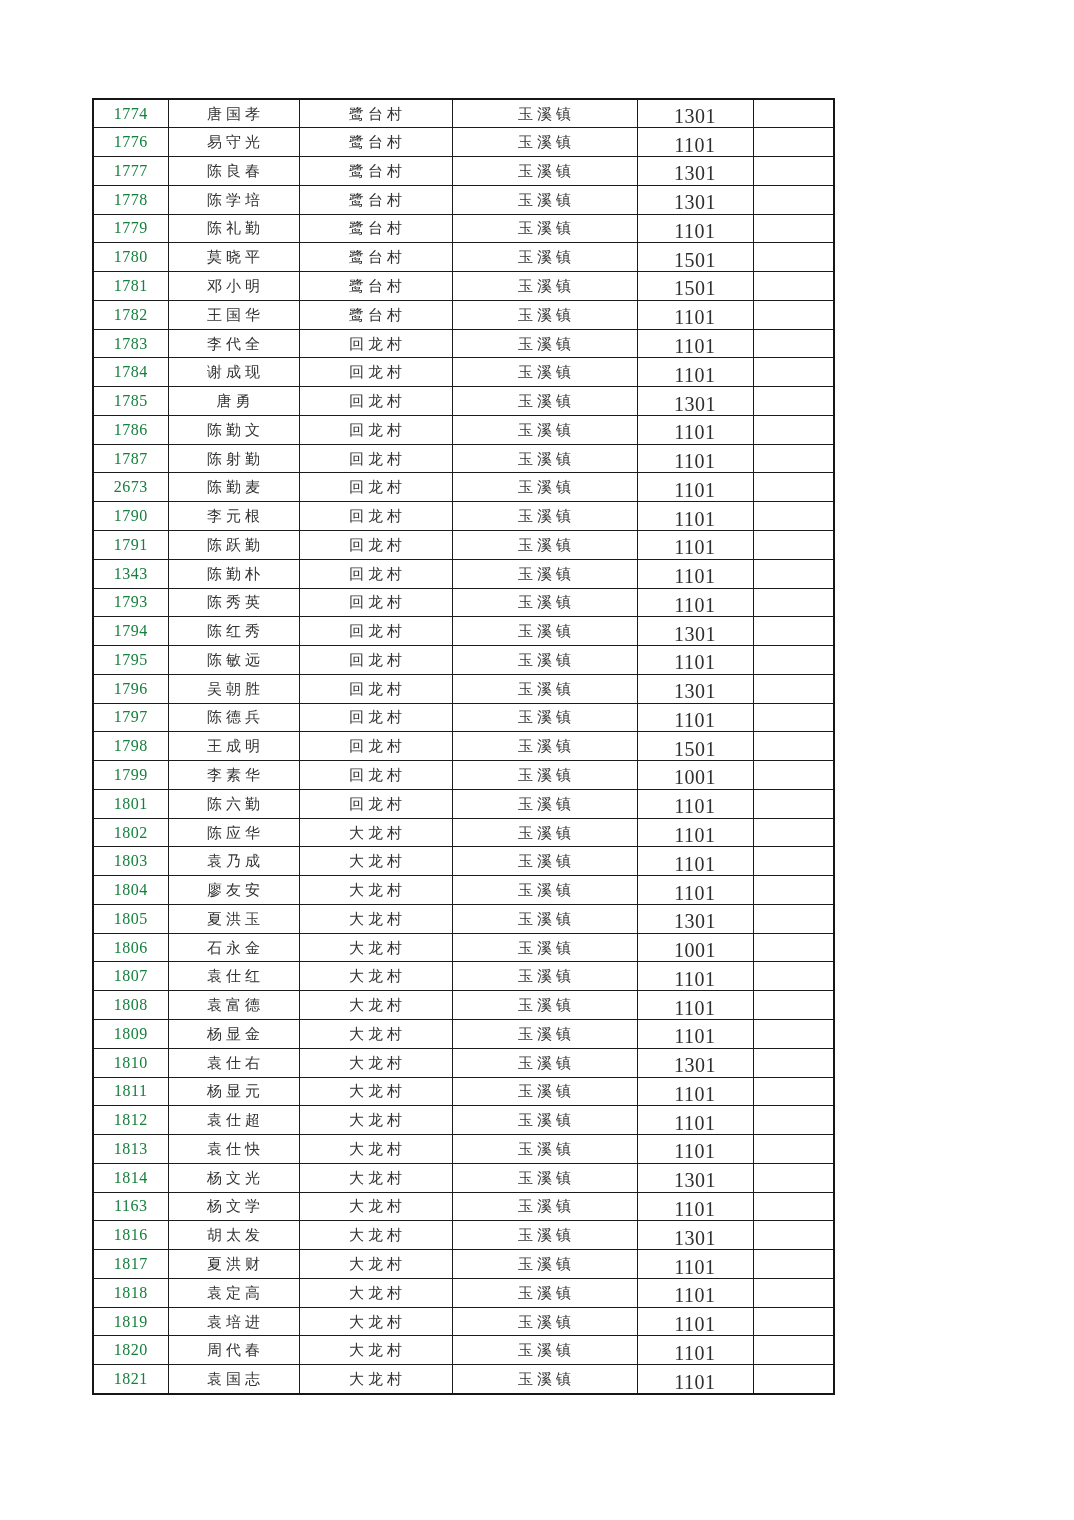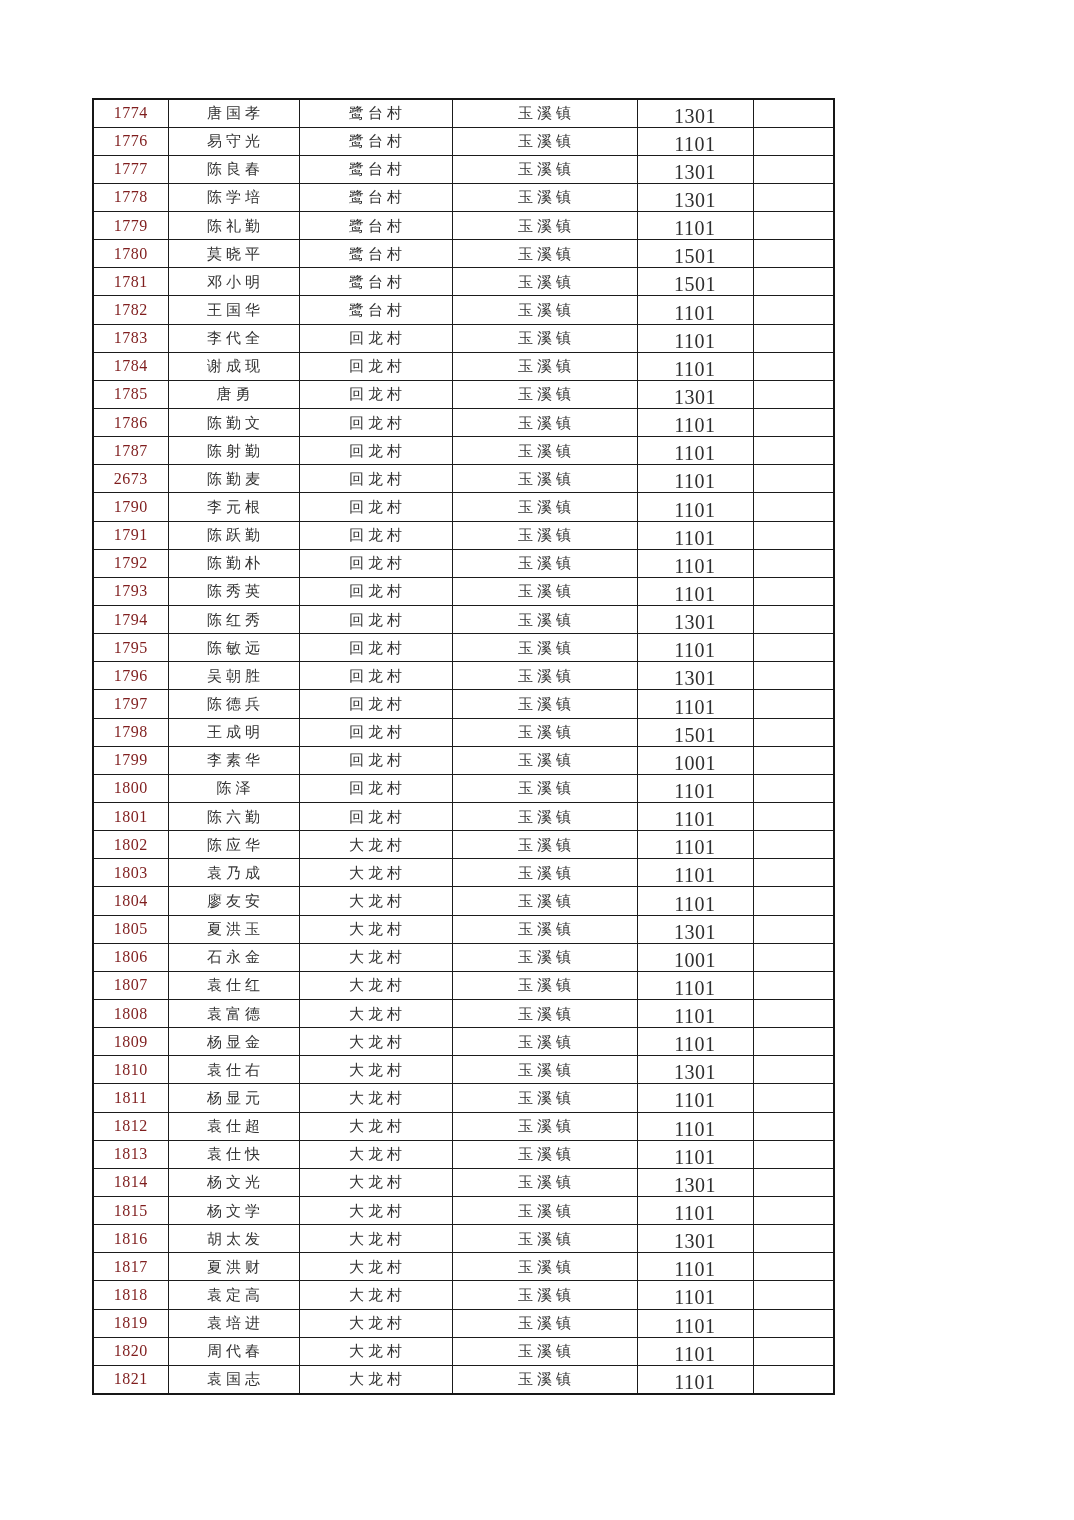--- a/index.html
+++ b/index.html
@@ -38,21 +38,21 @@
     white-space: nowrap;
     color: #2b2b2b;
   }
   table.sheet tr {
     height: 27px;
   }
   
   td.c0 span {
     font-size: 16px;
     letter-spacing: 0.5px;
-    color: #7f1d1d;
+    color: #15803d;
   }
   
   td.c1 span, td.c2 span, td.c3 span {
     font-size: 15px;
     letter-spacing: 4px;
     padding-left: 4px; 
     color: #333333;
   }
   
   td.c4 span {
@@ -206,21 +206,21 @@
         </tr>
         <tr>
           <td class="c0"><span class="cell-text">1791</span></td>
           <td class="c1"><span class="cell-text">陈跃勤</span></td>
           <td class="c2"><span class="cell-text">回龙村</span></td>
           <td class="c3"><span class="cell-text">玉溪镇</span></td>
           <td class="c4"><span class="cell-text">1101</span></td>
           <td class="c5"></td>
         </tr>
         <tr>
-          <td class="c0"><span class="cell-text">1792</span></td>
+          <td class="c0"><span class="cell-text">1343</span></td>
           <td class="c1"><span class="cell-text">陈勤朴</span></td>
           <td class="c2"><span class="cell-text">回龙村</span></td>
           <td class="c3"><span class="cell-text">玉溪镇</span></td>
           <td class="c4"><span class="cell-text">1101</span></td>
           <td class="c5"></td>
         </tr>
         <tr>
           <td class="c0"><span class="cell-text">1793</span></td>
           <td class="c1"><span class="cell-text">陈秀英</span></td>
           <td class="c2"><span class="cell-text">回龙村</span></td>
@@ -270,28 +270,20 @@
         </tr>
         <tr>
           <td class="c0"><span class="cell-text">1799</span></td>
           <td class="c1"><span class="cell-text">李素华</span></td>
           <td class="c2"><span class="cell-text">回龙村</span></td>
           <td class="c3"><span class="cell-text">玉溪镇</span></td>
           <td class="c4"><span class="cell-text">1001</span></td>
           <td class="c5"></td>
         </tr>
         <tr>
-          <td class="c0"><span class="cell-text">1800</span></td>
-          <td class="c1"><span class="cell-text">陈泽</span></td>
-          <td class="c2"><span class="cell-text">回龙村</span></td>
-          <td class="c3"><span class="cell-text">玉溪镇</span></td>
-          <td class="c4"><span class="cell-text">1101</span></td>
-          <td class="c5"></td>
-        </tr>
-        <tr>
           <td class="c0"><span class="cell-text">1801</span></td>
           <td class="c1"><span class="cell-text">陈六勤</span></td>
           <td class="c2"><span class="cell-text">回龙村</span></td>
           <td class="c3"><span class="cell-text">玉溪镇</span></td>
           <td class="c4"><span class="cell-text">1101</span></td>
           <td class="c5"></td>
         </tr>
         <tr>
           <td class="c0"><span class="cell-text">1802</span></td>
           <td class="c1"><span class="cell-text">陈应华</span></td>
@@ -390,21 +382,21 @@
         </tr>
         <tr>
           <td class="c0"><span class="cell-text">1814</span></td>
           <td class="c1"><span class="cell-text">杨文光</span></td>
           <td class="c2"><span class="cell-text">大龙村</span></td>
           <td class="c3"><span class="cell-text">玉溪镇</span></td>
           <td class="c4"><span class="cell-text">1301</span></td>
           <td class="c5"></td>
         </tr>
         <tr>
-          <td class="c0"><span class="cell-text">1815</span></td>
+          <td class="c0"><span class="cell-text">1163</span></td>
           <td class="c1"><span class="cell-text">杨文学</span></td>
           <td class="c2"><span class="cell-text">大龙村</span></td>
           <td class="c3"><span class="cell-text">玉溪镇</span></td>
           <td class="c4"><span class="cell-text">1101</span></td>
           <td class="c5"></td>
         </tr>
         <tr>
           <td class="c0"><span class="cell-text">1816</span></td>
           <td class="c1"><span class="cell-text">胡太发</span></td>
           <td class="c2"><span class="cell-text">大龙村</span></td>

